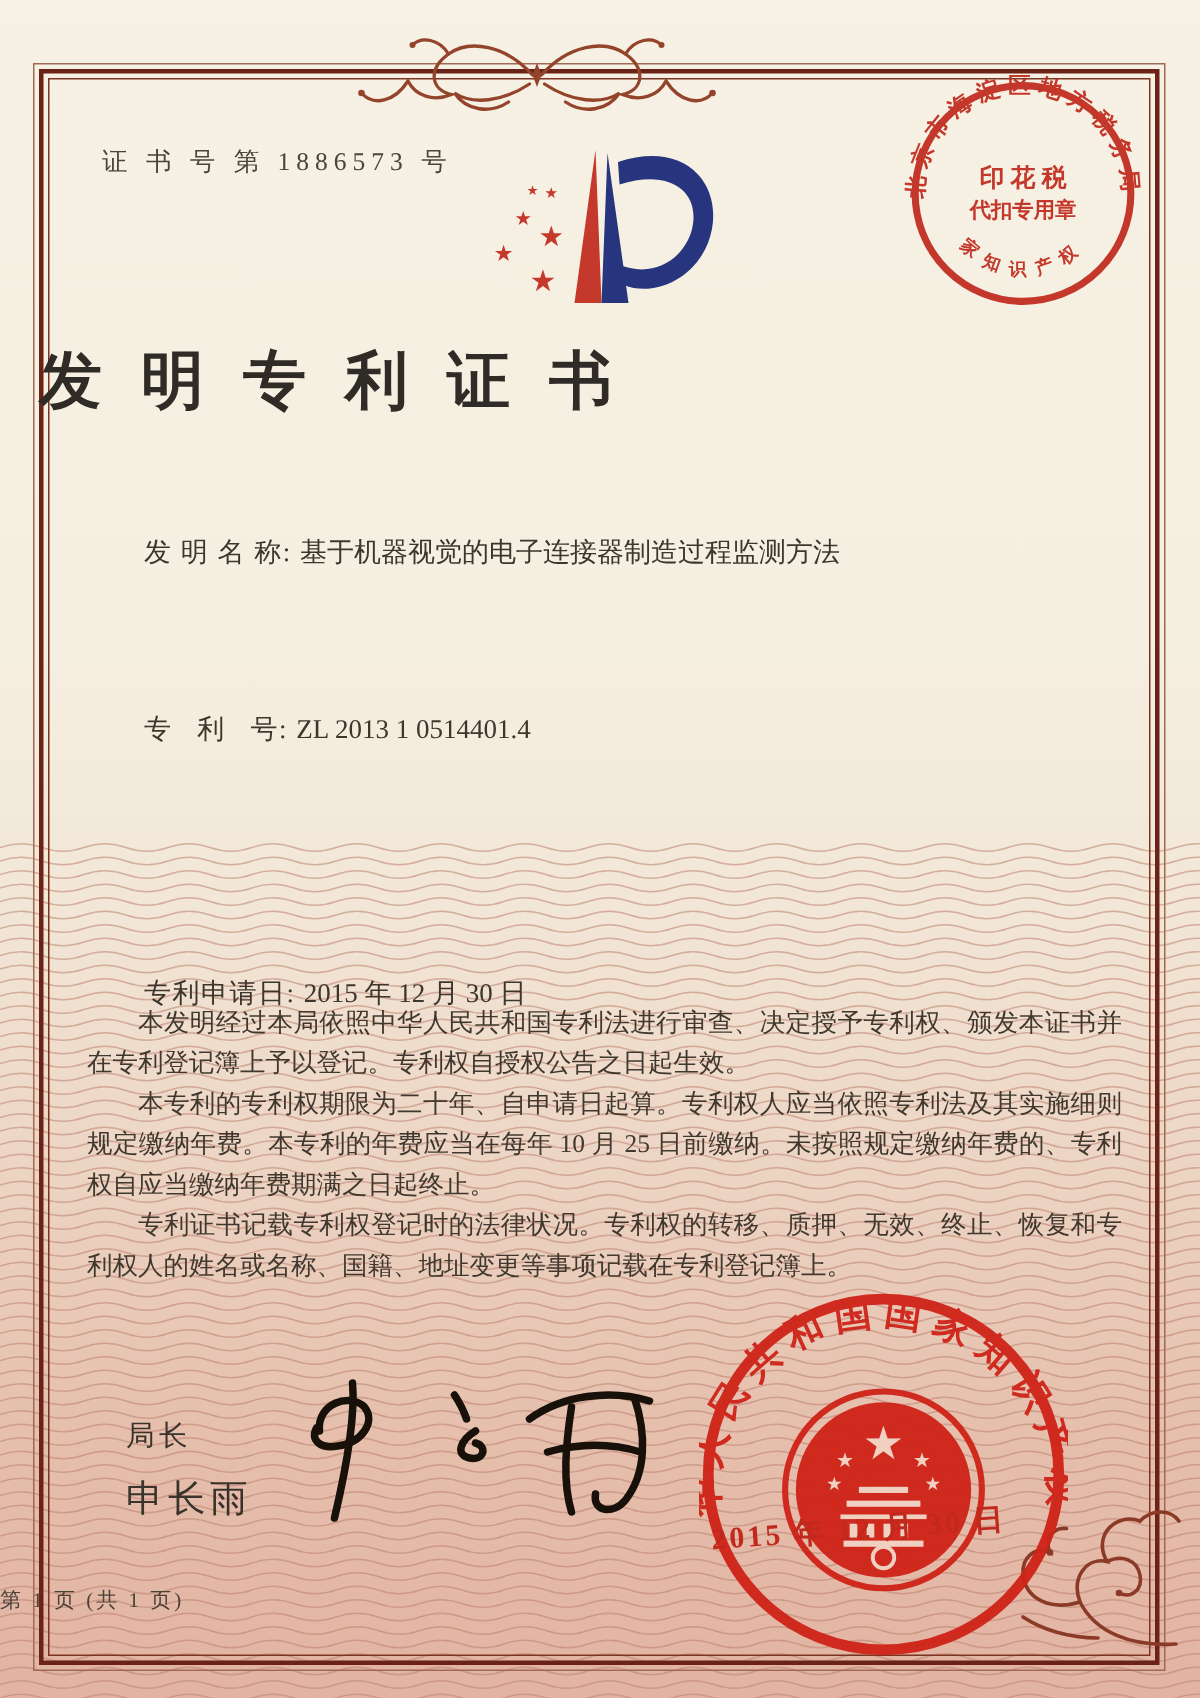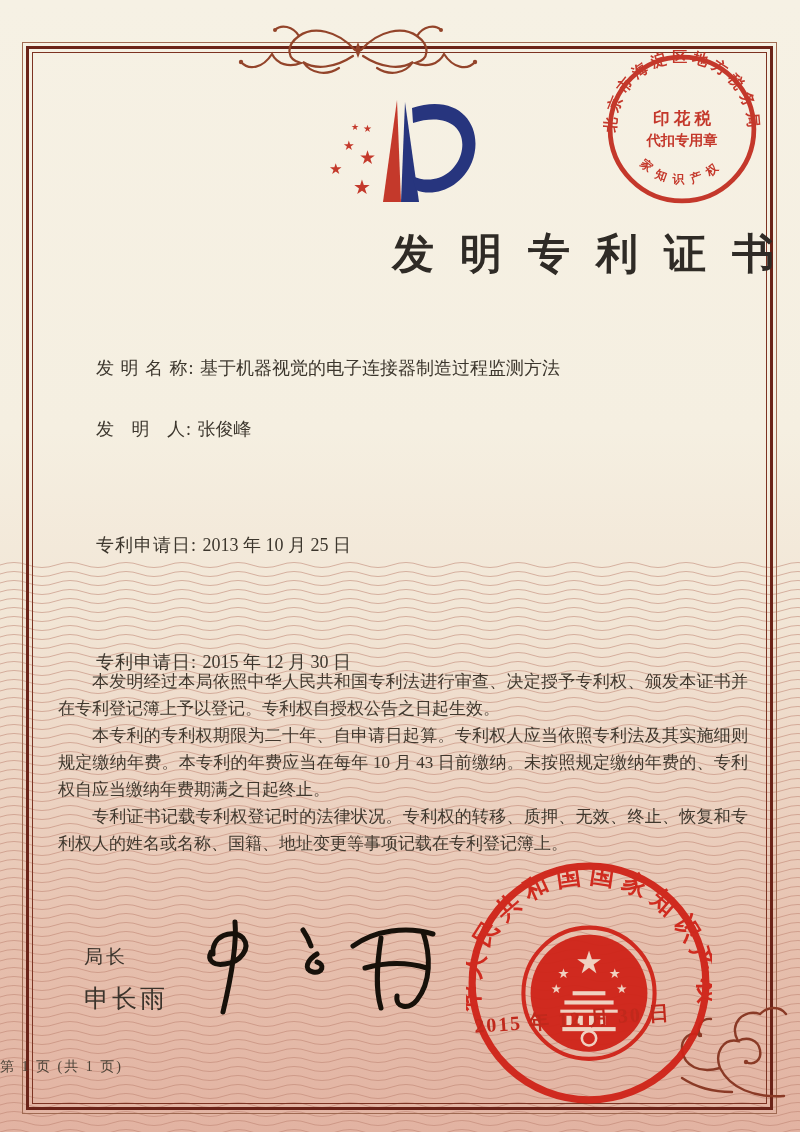--- a/index.html
+++ b/index.html
@@ -10,21 +10,21 @@
   #waves{position:absolute;left:0;top:560px;width:800px;height:572px;z-index:1;opacity:.55;}
   
   #frame{position:absolute;left:26px;top:46px;width:741px;height:1058px;
     border:3px solid #6b2318;z-index:2;pointer-events:none;}
   #frame::before{content:"";position:absolute;left:-7px;top:-7px;right:-7px;bottom:-7px;border:1px solid #a06a52;}
   #frame::after{content:"";position:absolute;left:3px;top:3px;right:3px;bottom:3px;border:1px solid #7d3322;}
   .abs{position:absolute;}
   #cert-no{left:68px;top:96px;font-size:17px;letter-spacing:4px;color:#4a443b;z-index:3;}
   #logo{left:315px;top:92px;z-index:3;}
   #tax-stamp{left:603px;top:50px;z-index:4;opacity:.92;}
-  #title{left:0;top:226px;width:100%;text-align:right;font-size:42px;font-weight:bold;
+  #title{left:0;top:226px;width:100%;text-align:left;font-size:42px;font-weight:bold;
     letter-spacing:26px;text-indent:26px;color:#2f2b26;z-index:3;}
   .field{left:78px;font-size:18px;color:#3c362d;z-index:3;white-space:pre;}
   .field .lab{letter-spacing:1px;}
   #paras{left:58px;top:668px;width:690px;z-index:3;}
   #paras p{margin:0;font-size:17px;line-height:27px;text-indent:2em;text-align:justify;color:#40382e;}
   #signer-title{left:84px;top:944px;font-size:19px;color:#3a332b;z-index:3;letter-spacing:3px;font-family:Liberation Mono, monospace;}
   #signer-name{left:84px;top:982px;font-size:25px;color:#3a332b;z-index:3;letter-spacing:3px;}
   #signature{left:185px;top:916px;z-index:5;}
   #main-seal{left:466px;top:860px;z-index:4;opacity:.95;}
   #seal-date{left:474px;top:1006px;font-size:20px;font-weight:bold;color:#c0291c;
@@ -134,20 +134,21 @@
       <path d="M152,118 C122,120 98,110 88,90 C82,74 92,60 106,63 C96,46 112,30 128,36"></path>
       <path d="M88,90 C68,96 52,88 50,72 C49,60 58,53 68,57 C64,48 70,40 79,41"></path>
       <path d="M106,63 C116,58 126,62 128,72 C130,82 122,88 114,84"></path>
       <path d="M128,36 C136,28 148,28 154,36"></path>
       <path d="M50,100 C62,108 80,114 100,114"></path>
       <circle cx="68" cy="57" r="2.2" fill="#8a3a26" stroke="none"></circle>
       <circle cx="114" cy="84" r="2.2" fill="#8a3a26" stroke="none"></circle>
     </g>
   </svg>
 
+  <div id="cert-no" class="abs">证 书 号 第 1886573 号</div>
 
   <svg id="logo" class="abs" width="168" height="118" viewBox="0 0 168 118">
     <text x="36" y="38" font-size="9" fill="#c4392b">★</text>
     <text x="48" y="40" font-size="10" fill="#c4392b">★</text>
     <text x="28" y="58" font-size="13" fill="#c4392b">★</text>
     <text x="44" y="72" font-size="19" fill="#c4392b">★</text>
     <text x="14" y="82" font-size="15" fill="#c4392b">★</text>
     <text x="38" y="102" font-size="20" fill="#c4392b">★</text>
     <polygon points="82,8 68,110 86,110" fill="#c4392b"></polygon>
     <polygon points="90,10 86,110 104,110" fill="#27357e"></polygon>
@@ -168,33 +169,30 @@
     </text>
     <text x="100" y="94" text-anchor="middle" font-size="21" font-weight="bold" fill="#c0291c">印 花 税</text>
     <text x="100" y="120" text-anchor="middle" font-size="18" font-weight="bold" fill="#c0291c">代扣专用章</text>
   </svg>
 
   <div id="title" class="abs">发明专利证书</div>
 
   <div class="field abs" style="top:335px">
     <span class="lab">发 明 名 称: </span><span>基于机器视觉的电子连接器制造过程监测方法</span>
   </div>
-  <div class="field abs" style="top:396px">
-    <span class="lab">发   明   人: </span><span>张俊峰</span>
-  </div>
-  <div class="field abs" style="top:512px">
-    <span class="lab">专利申请日: </span><span>2013 年 10 月 25 日</span>
+  <div class="field abs" style="top:453px">
+    <span class="lab">专   利   号: </span><span>ZL 2013 1 0514401.4</span>
   </div>
   <div class="field abs" style="top:629px">
     <span class="lab">专利申请日: </span><span>2015 年 12 月 30 日</span>
   </div>
 
   <div id="paras" class="abs">
     <p>本发明经过本局依照中华人民共和国专利法进行审查、决定授予专利权、颁发本证书并在专利登记簿上予以登记。专利权自授权公告之日起生效。</p>
-    <p>本专利的专利权期限为二十年、自申请日起算。专利权人应当依照专利法及其实施细则规定缴纳年费。本专利的年费应当在每年 10 月 43 日前缴纳。未按照规定缴纳年费的、专利权自应当缴纳年费期满之日起终止。</p>
+    <p>本专利的专利权期限为二十年、自申请日起算。专利权人应当依照专利法及其实施细则规定缴纳年费。本专利的年费应当在每年 10 月 25 日前缴纳。未按照规定缴纳年费的、专利权自应当缴纳年费期满之日起终止。</p>
     <p>专利证书记载专利权登记时的法律状况。专利权的转移、质押、无效、终止、恢复和专利权人的姓名或名称、国籍、地址变更等事项记载在专利登记簿上。</p>
   </div>
 
   <div id="signer-title" class="abs">局长</div>
   <div id="signer-name" class="abs">申长雨</div>
 
   <svg id="signature" class="abs" width="270" height="100" viewBox="0 0 270 100">
     <g fill="none" stroke="#17110a" stroke-width="5" stroke-linecap="round" stroke-linejoin="round">
       <path d="M28,38 C26,20 48,12 58,22 C66,32 56,46 40,48 C28,50 22,44 26,36"></path>
       <path d="M50,6 C52,28 46,62 38,96"></path>

